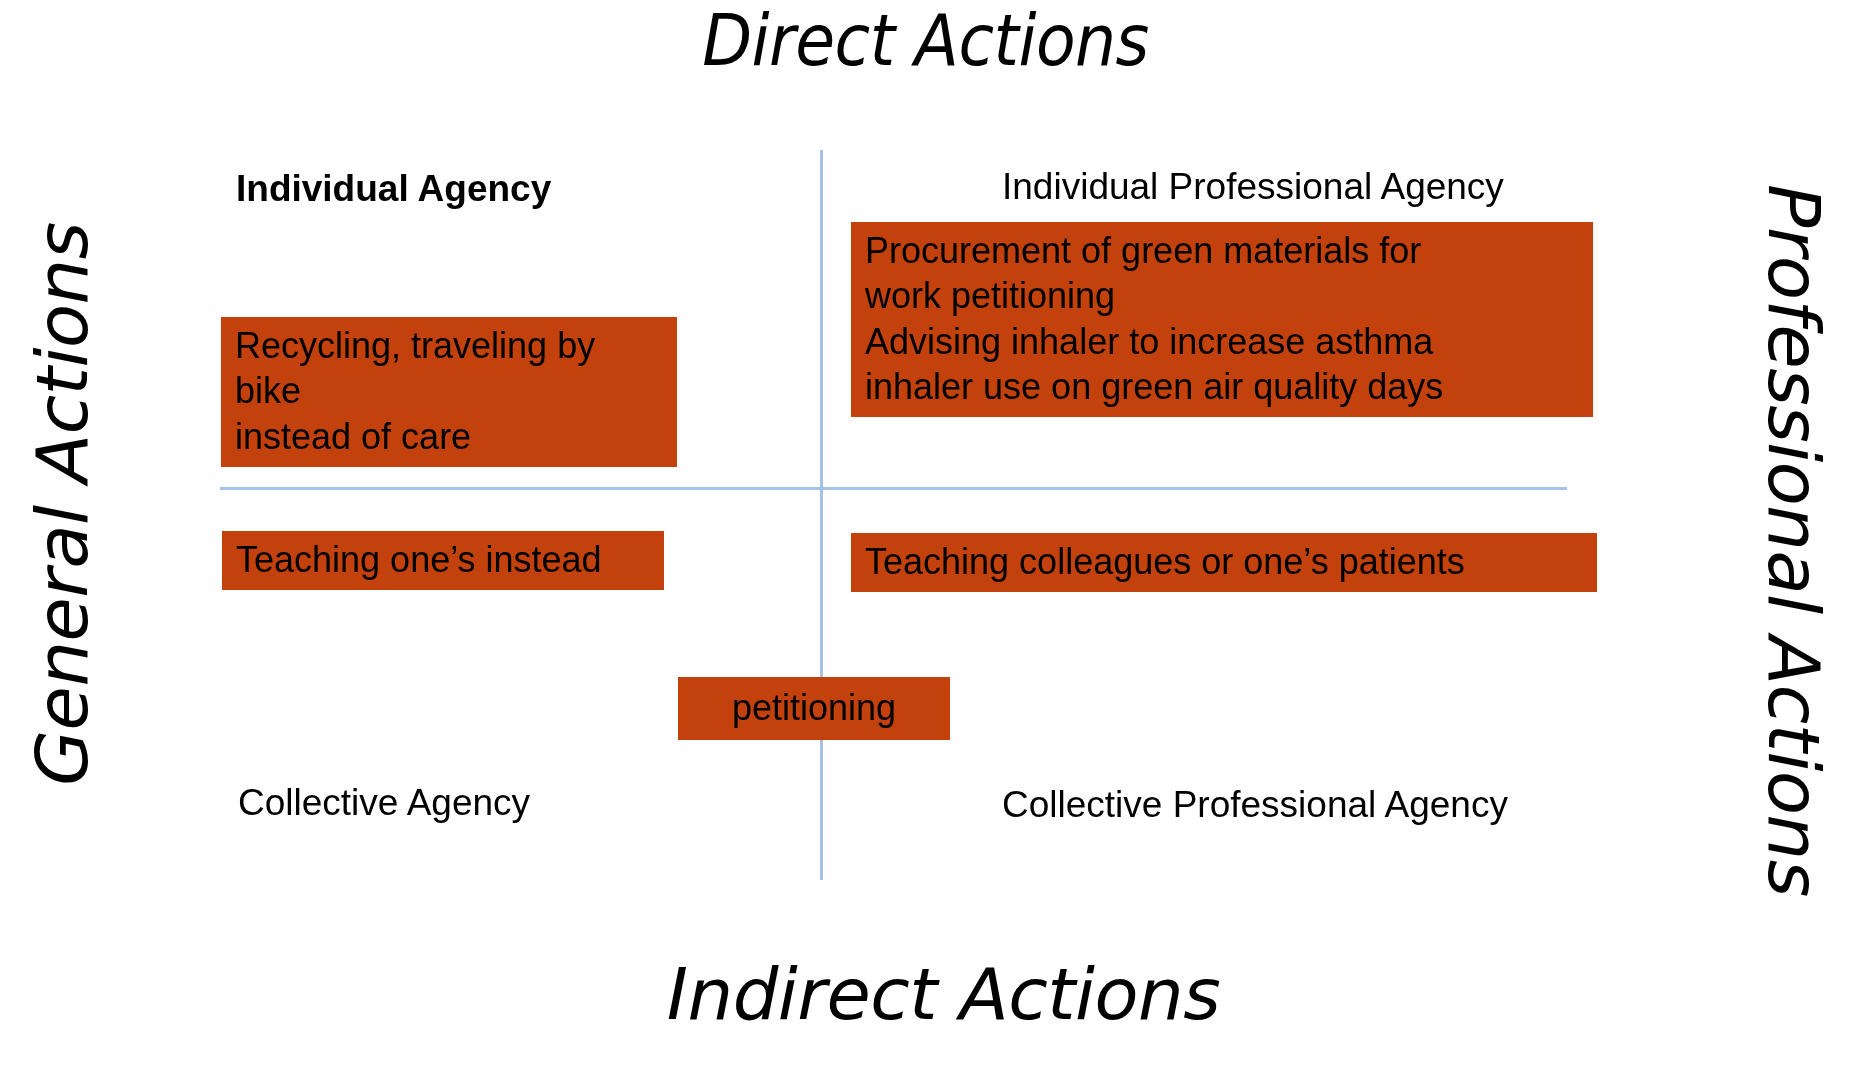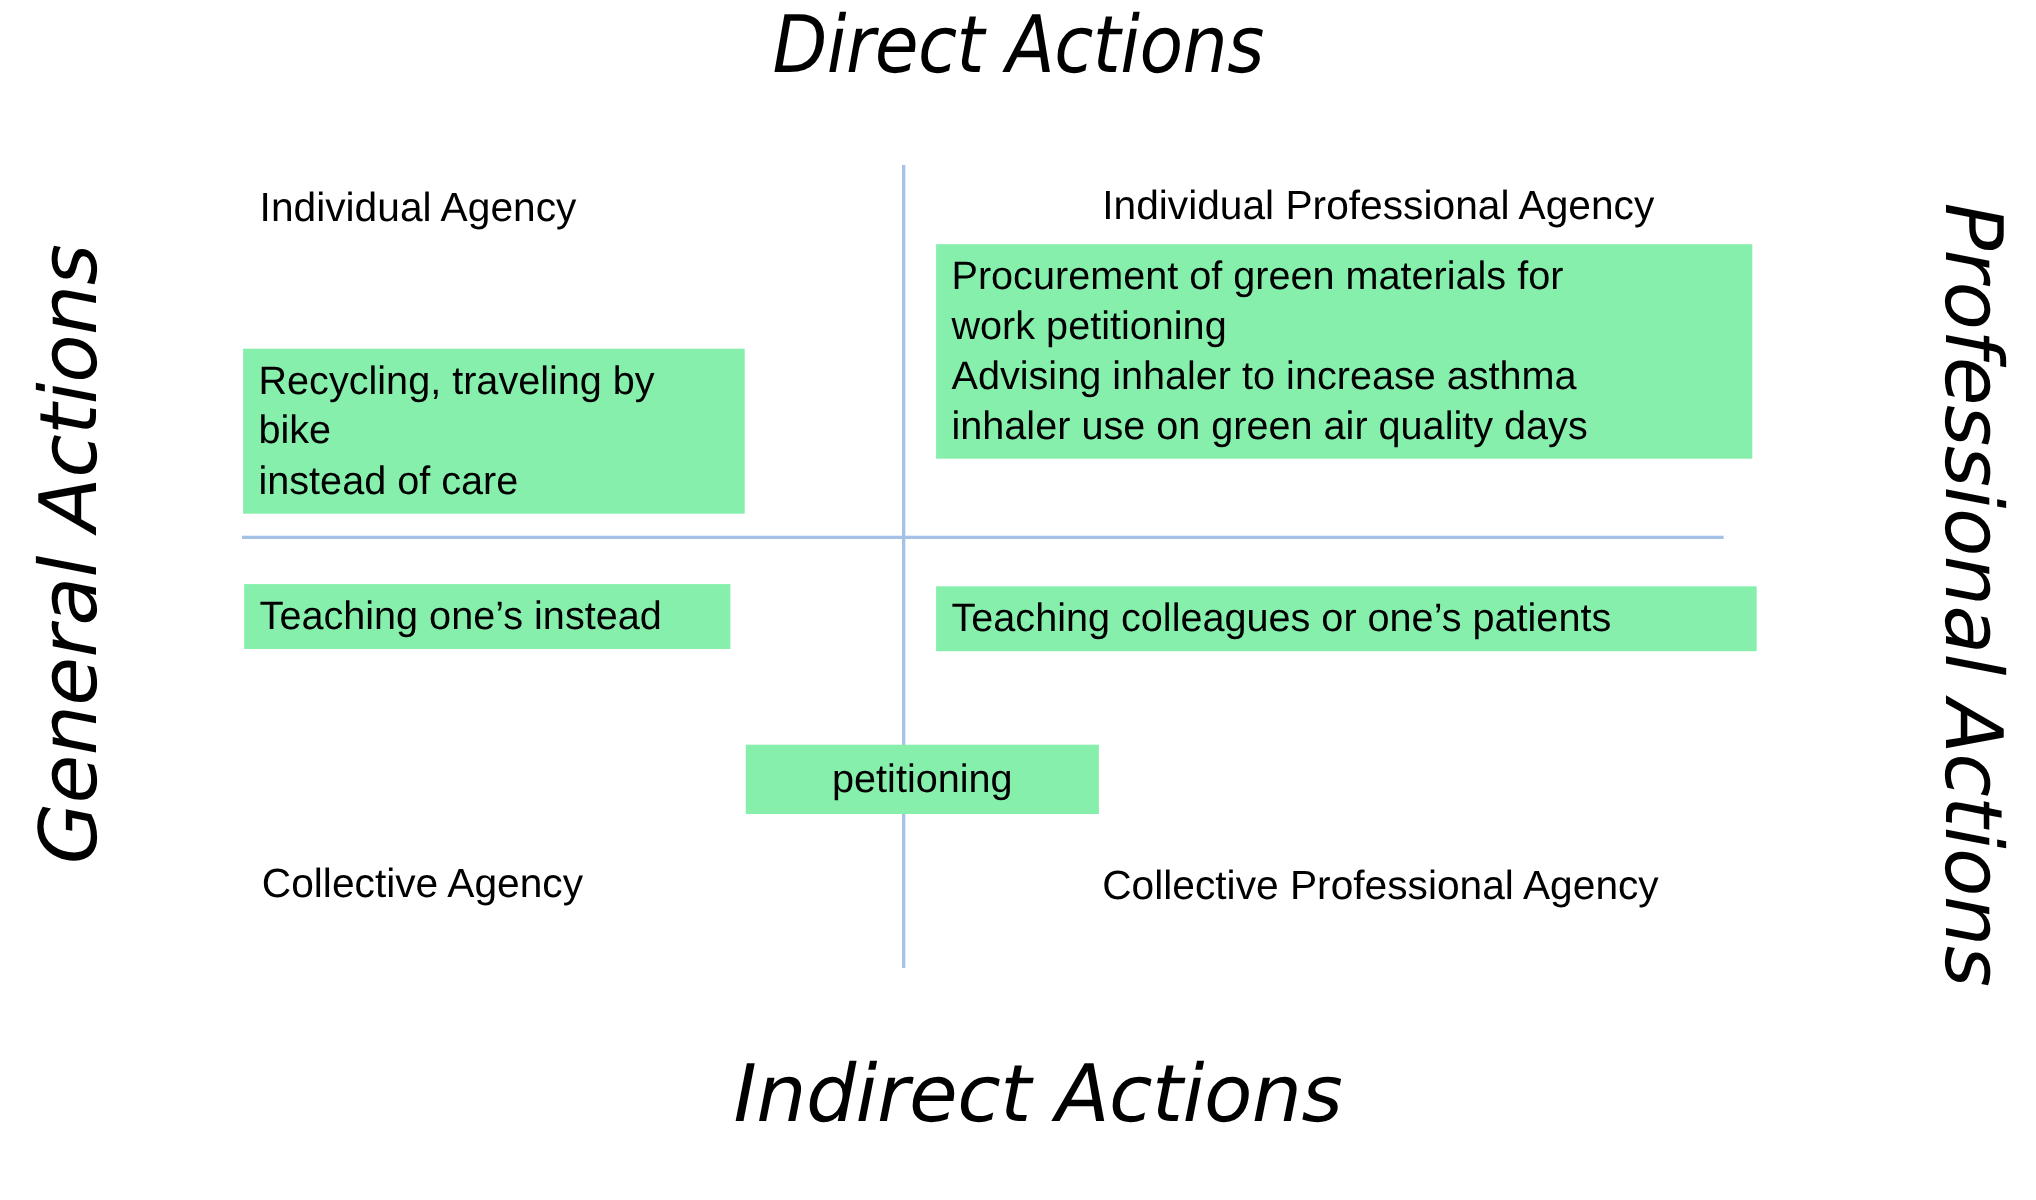--- a/index.html
+++ b/index.html
@@ -81,29 +81,29 @@
 
   
   .quad-label {
     position: absolute;
     font-family: "Liberation Sans", sans-serif;
     font-size: 37px;
     line-height: 1.15;
     white-space: nowrap;
     color: #000;
   }
-  #label-tl { left: 236px; top: 168px; }
+  #label-tl { left: 236px; top: 168px; font-weight: bold; }
   #label-tr { left: 1002px; top: 166px; }
   #label-bl { left: 238px; top: 782px; }
   #label-br { left: 1002px; top: 784px; }
 
   
   .example-box {
     position: absolute;
-    background: #86efac;
+    background: #c2410c;
     font-family: "Liberation Sans", sans-serif;
     font-size: 36px;
     line-height: 1.26;
     color: #000;
     box-sizing: border-box;
     padding: 6px 14px 8px 14px;
   }
   #box-tl {
     left: 221px;
     top: 317px;
@@ -120,21 +120,21 @@
     width: 442px;
   }
   #box-mr {
     left: 851px;
     top: 533px;
     width: 746px;
   }
   #box-center {
     left: 678px;
     top: 677px;
-    width: 321px;
+    width: 272px;
     text-align: center;
     padding: 8px 14px 10px 14px;
   }
   .example-line {
     display: block;
   }
 </style>
 </head>
 <body>
 

